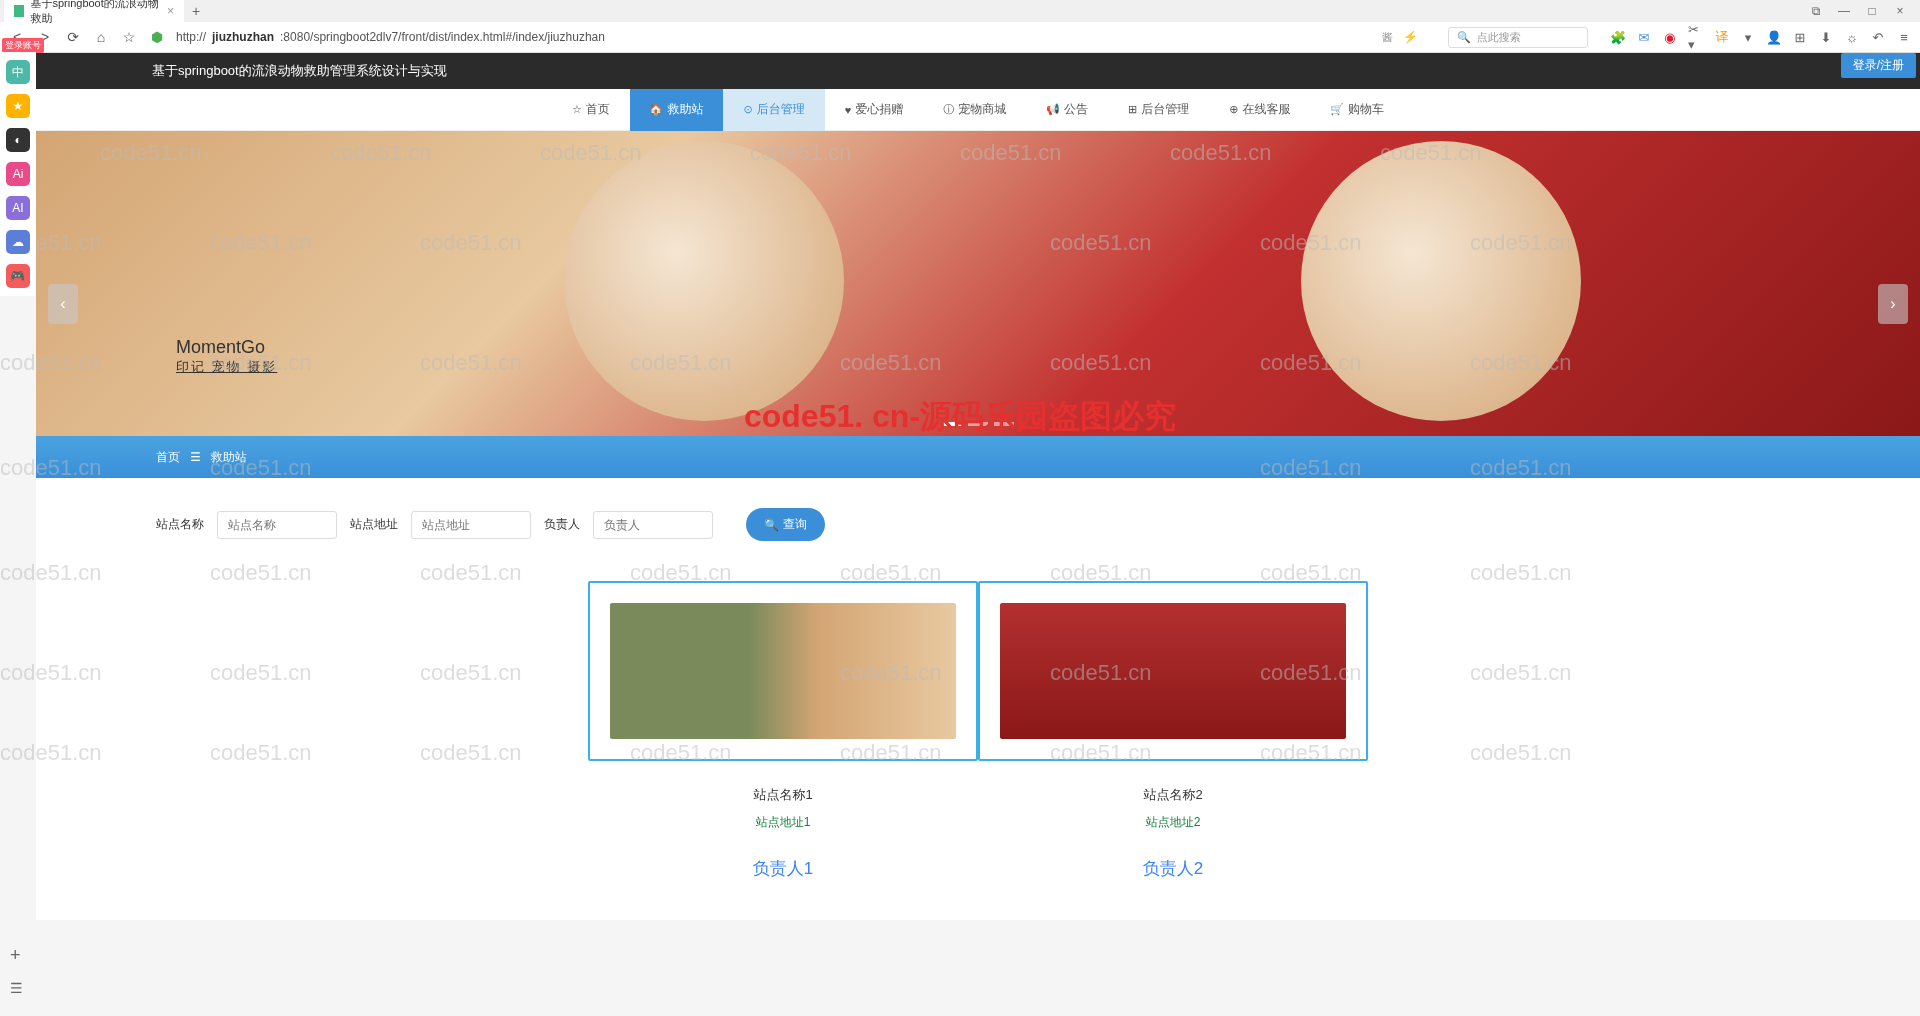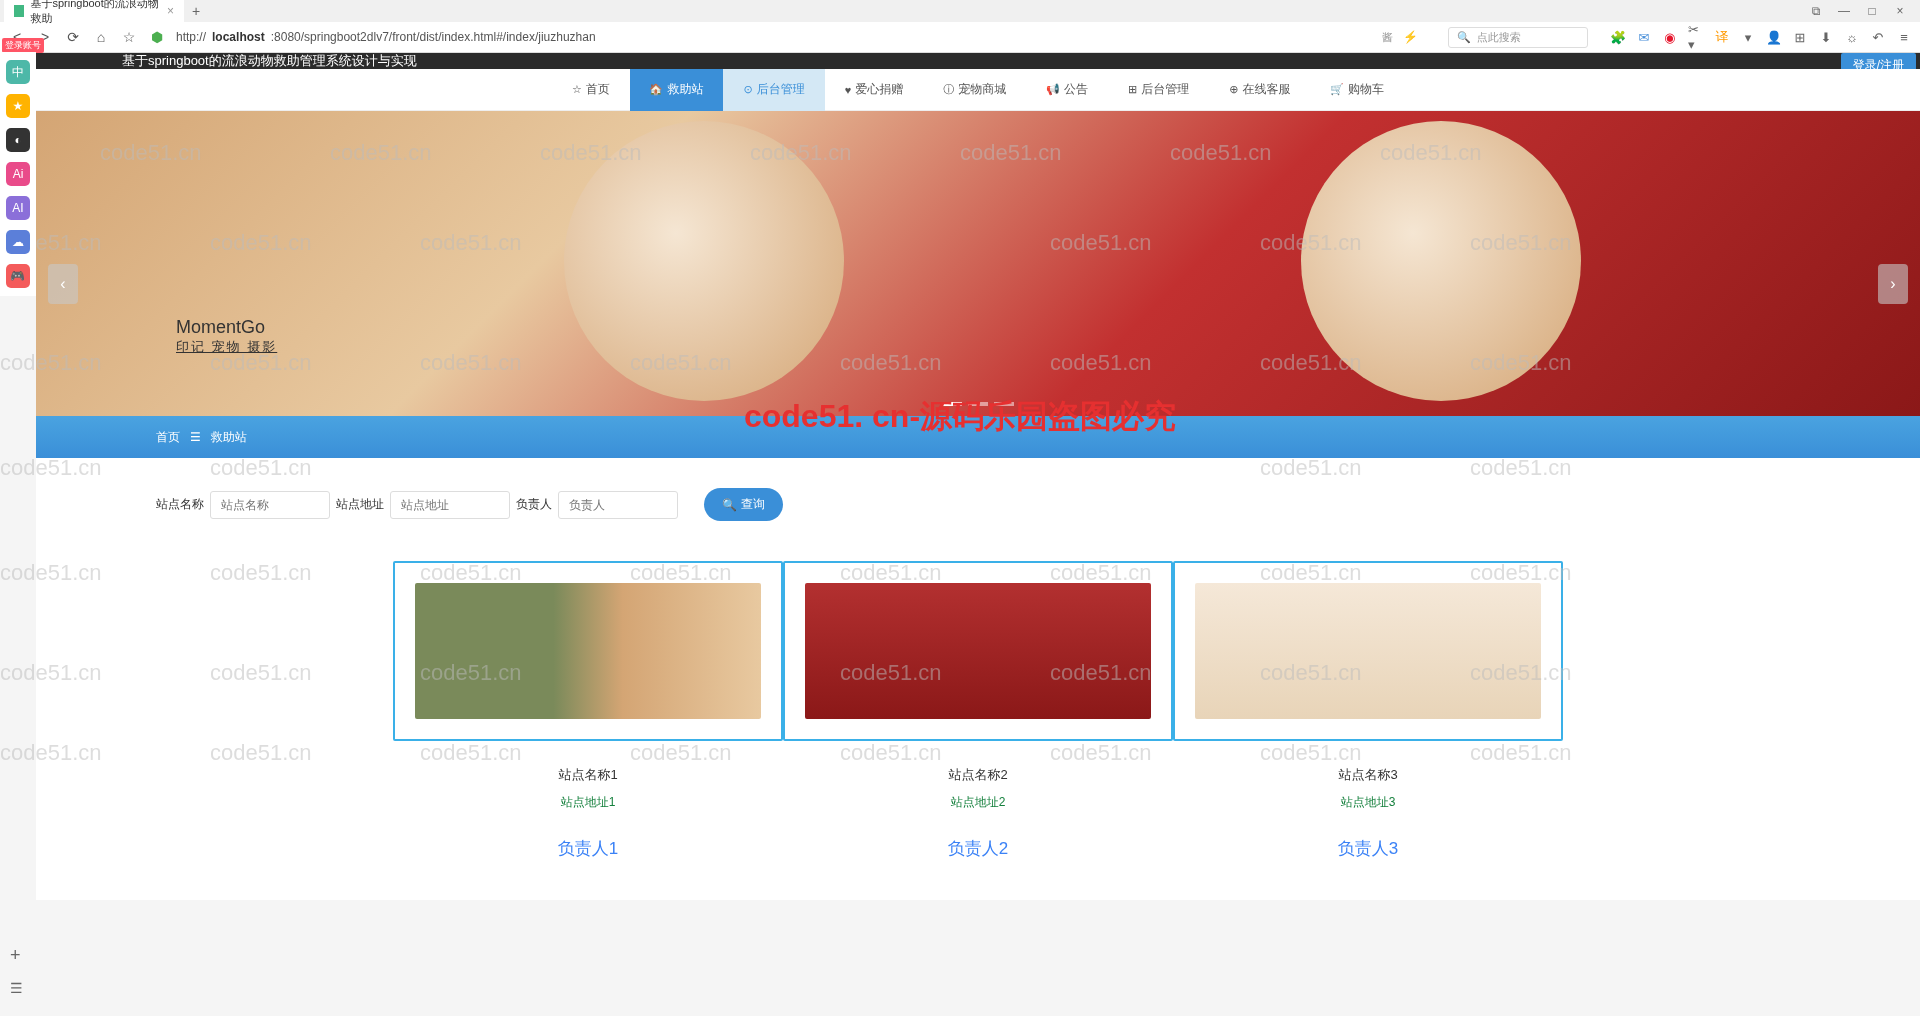--- a/index.html
+++ b/index.html
@@ -25,21 +25,21 @@
 
 
 .ext-sidebar { position: fixed; left: 0; top: 52px; width: 36px; background: #fff; display: flex; flex-direction: column; align-items: center; gap: 10px; padding: 8px 0; z-index: 100; }
 .ext-icon { width: 24px; height: 24px; border-radius: 5px; display: flex; align-items: center; justify-content: center; font-size: 12px; color: #fff; cursor: pointer; }
 .ext-badge { position: absolute; left: 2px; top: 38px; background: #f56; color: #fff; font-size: 9px; padding: 1px 3px; border-radius: 2px; text-align: right; }
 .add-btn { position: fixed; left: 10px; bottom: 50px; font-size: 18px; color: #666; cursor: pointer; }
 .menu-btn { position: fixed; left: 10px; bottom: 20px; font-size: 14px; color: #666; cursor: pointer; }
 
 
 .page { margin-left: 36px; }
-.top-black-bar { background: #2b2b2b; height: 16px; display: flex; align-items: center; padding: 0 86px; color: #fff; font-size: 13px; position: relative; }
+.top-black-bar { background: #2b2b2b; height: 36px; display: flex; align-items: center; padding: 0 116px; color: #fff; font-size: 13px; position: relative; }
 .login-btn { position: absolute; right: 4px; top: 0; background: #3a8fd8; color: #fff; padding: 4px 12px; font-size: 12px; cursor: pointer; border-radius: 2px; }
 
 .nav-bar { background: #fff; height: 42px; display: flex; align-items: center; justify-content: center; gap: 0; border-bottom: 1px solid #eee; position: relative; z-index: 10; }
 .nav-item { padding: 0 20px; height: 42px; display: flex; align-items: center; gap: 4px; font-size: 12px; color: #555; cursor: pointer; }
 .nav-item.active { background: #3a8fd8; color: #fff; }
 .nav-item.highlight { background: #d4e8f5; color: #3a8fd8; }
 .nav-icon { font-size: 11px; }
 
 .banner { height: 305px; background: linear-gradient(to bottom, #e8e8e8, #d0d0d0); position: relative; overflow: hidden; display: flex; align-items: center; justify-content: center; }
 .banner-img { width: 100%; height: 100%; background: linear-gradient(135deg, #d4a574 0%, #e8c9a0 30%, #c23030 60%, #8b1818 100%); position: relative; }
@@ -50,21 +50,21 @@
 .banner-logo-sub { font-size: 13px; letter-spacing: 2px; text-decoration: underline; }
 .carousel-arrow { position: absolute; top: 50%; width: 30px; height: 40px; background: rgba(200,200,200,0.6); display: flex; align-items: center; justify-content: center; color: #fff; cursor: pointer; border-radius: 4px; }
 .carousel-prev { left: 12px; }
 .carousel-next { right: 12px; }
 .carousel-dots { position: absolute; bottom: 10px; left: 50%; transform: translateX(-50%); display: flex; gap: 6px; }
 .dot { width: 20px; height: 4px; background: rgba(255,255,255,0.5); cursor: pointer; }
 .dot.active { background: #fff; }
 
 .breadcrumb-bar { background: linear-gradient(to bottom, #4aa3e0, #3a8fd8); height: 42px; display: flex; align-items: center; padding: 0 120px; color: #fff; font-size: 12px; gap: 10px; }
 
-.search-section { padding: 30px 120px 20px; display: flex; align-items: center; gap: 6px; background: #fff; }
+.search-section { padding: 30px 120px 20px; display: flex; align-items: center; gap: 13px; background: #fff; }
 .search-label { font-size: 12px; color: #333; }
 .search-input { border: 1px solid #ddd; padding: 6px 10px; font-size: 12px; width: 120px; border-radius: 3px; }
 .query-btn { background: #3a8fd8; color: #fff; border: none; padding: 8px 18px; border-radius: 18px; font-size: 12px; cursor: pointer; display: flex; align-items: center; gap: 4px; margin-left: 20px; }
 
 .cards-section { padding: 20px 120px 40px; background: #fff; display: flex; justify-content: center; }
 .card { width: 390px; text-align: center; }
 .card-frame { border: 2px solid #3ab0e8; border-radius: 2px; padding: 20px; position: relative; height: 180px; overflow: hidden; background: #fff; }
 .card-frame::before, .card-frame::after { content: ''; position: absolute; width: 40px; height: 40px; border: 2px solid #3ab0e8; }
 .card-frame::before { top: -2px; left: -2px; border-right: none; border-bottom: none; clip-path: polygon(0 0, 100% 0, 0 100%); }
 .card-frame::after { bottom: -2px; right: -2px; border-left: none; border-top: none; clip-path: polygon(100% 0, 100% 100%, 0 100%); }
@@ -99,21 +99,21 @@
   </div>
   <div class="addr-bar">
     <span class="nav-btn">&lt;</span>
     <span class="nav-btn">&gt;</span>
     <span class="nav-btn">⟳</span>
     <span class="nav-btn">⌂</span>
     <span class="nav-btn">☆</span>
     <span class="nav-btn" style="color:#4caf50">⬢</span>
     <div class="url-box">
       <span>http://</span>
-        <span class="url-host">localhost</span>
+        <span class="url-host">jiuzhuzhan</span>
         <span>:8080/springboot2dlv7/front/dist/index.html#/index/jiuzhuzhan</span>
     </div>
     <span style="color:#999;font-size:11px">酱</span>
     <span style="color:#4caf50;font-size:12px">⚡</span>
     <div class="search-box">
       <span>🔍</span>
       <span>点此搜索</span>
     </div>
     <div class="toolbar-icons">
       <span>🧩</span>
@@ -236,28 +236,20 @@
       <div class="card-addr">站点地址1</div>
       <div class="card-person">负责人1</div>
     </div>
     <div class="card">
       <div class="card-frame">
           <div class="card-img c2"></div>
         </div>
       <div class="card-title">站点名称2</div>
       <div class="card-addr">站点地址2</div>
       <div class="card-person">负责人2</div>
-    </div>
-    <div class="card">
-      <div class="card-frame">
-          <div class="card-img c3"></div>
-        </div>
-      <div class="card-title">站点名称3</div>
-      <div class="card-addr">站点地址3</div>
-      <div class="card-person">负责人3</div>
     </div>
   </div>
 </div>
 
 <div class="wm-big">code51. cn-源码乐园盗图必究</div>
 
 <div class="watermark" style="left: 100px; top: 140px;">code51.cn</div>
 <div class="watermark" style="left: 330px; top: 140px;">code51.cn</div>
 <div class="watermark" style="left: 540px; top: 140px;">code51.cn</div>
 <div class="watermark" style="left: 750px; top: 140px;">code51.cn</div>

